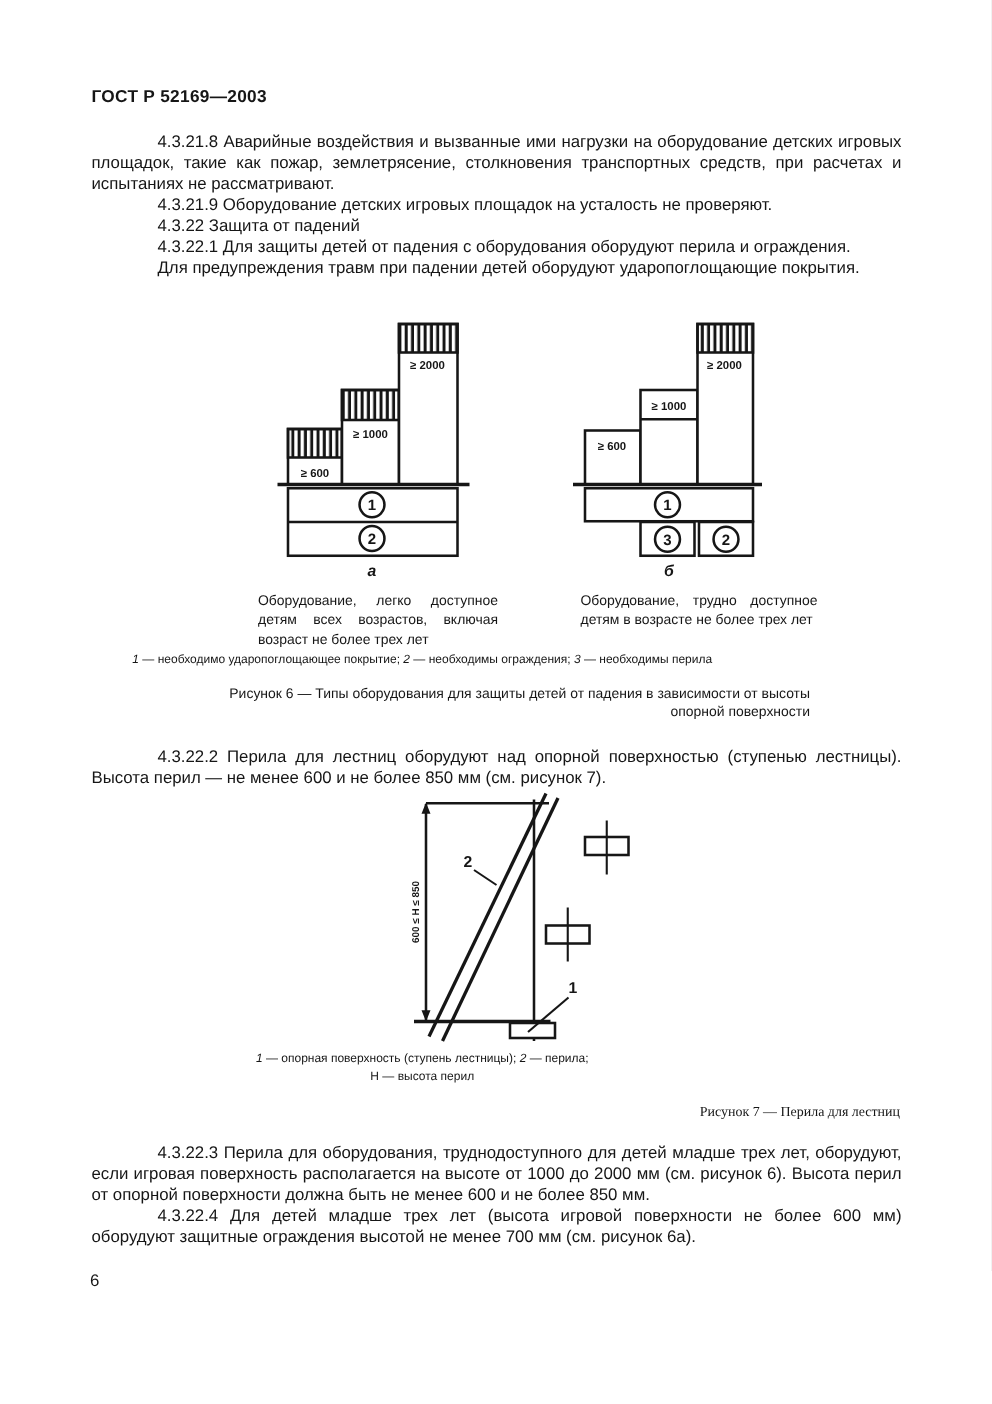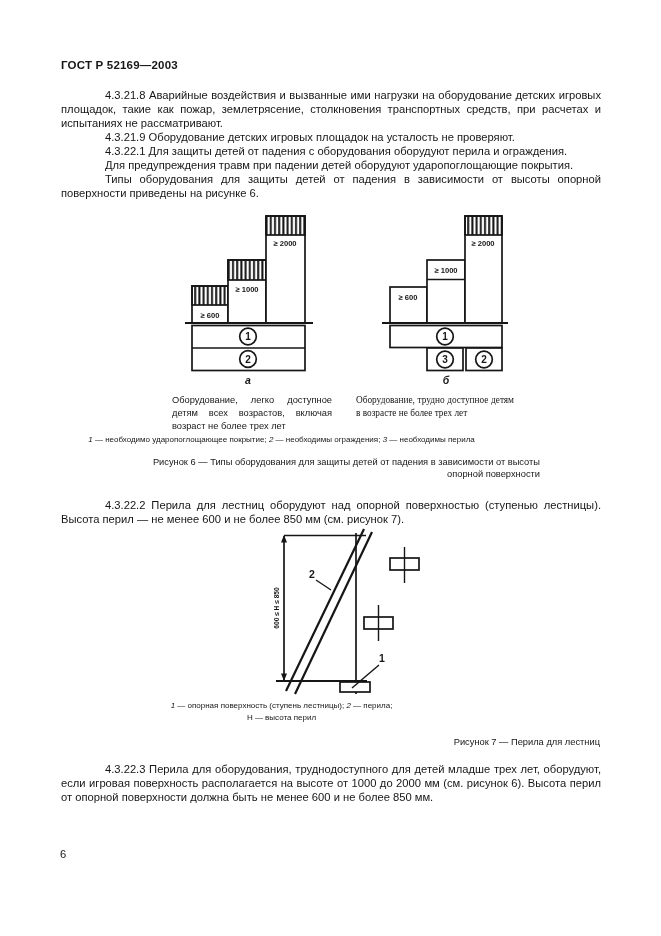--- a/index.html
+++ b/index.html
@@ -12,28 +12,28 @@
     position:absolute; left:61px; top:59px;
     font-size:11.5px; font-weight:bold; letter-spacing:0.2px;
   }
   .body-text { position:absolute; left:61px; width:540px; font-size:11.2px; line-height:14px; text-align:justify; }
   .body-text p { margin:0; text-indent:44px; }
   #block1 { top:88px; }
   #block2 { top:498px; }
   #block3 { top:762px; }
   .subcaption { position:absolute; font-size:9.3px; line-height:13px; text-align:justify; }
   #cap-a { left:172px; top:394px; width:160px; }
-  #cap-b { left:356px; top:394px; width:158px;font-family:Liberation Serif, serif; }
+  #cap-b { left:387px; top:394px; width:158px; }
   .legend { position:absolute; left:0; width:563px; text-align:center; font-size:8px; line-height:12px; }
   #legend6 { top:434px; }
   #legend7 { top:700px; }
   .leg-num { font-style:italic; }
   .fig-caption { position:absolute; text-align:right; font-size:9.3px; line-height:12px; }
   #figcap6 { left:120px; top:456px; width:420px; }
-  #figcap7 { left:60px; top:736px; width:540px; }
+  #figcap7 { left:60px; top:736px; width:540px;font-family:Liberation Serif, serif; }
   .page-num { position:absolute; left:60px; top:848px; font-size:11.2px; }
   svg { position:absolute; overflow:visible; }
   svg * { vector-effect:none; }
   .ln { fill:#ffffff; stroke:#161616; stroke-width:1.7; }
   .hatchfill { stroke:#161616; stroke-width:1.7; }
   .thick { stroke:#161616; stroke-width:2.2; fill:none; }
   .mid { stroke:#161616; stroke-width:1.7; fill:none; }
   .thin { stroke:#161616; stroke-width:1.4; fill:none; }
   svg text { fill:#161616; font-family:"Liberation Sans", sans-serif; }
   .barlbl { font-size:7.6px; font-weight:bold; text-anchor:middle; }
@@ -45,23 +45,23 @@
 </head>
 <body>
 
 <div class="page">
 
   <div class="hdr">ГОСТ Р 52169—2003</div>
 
   <div class="body-text" id="block1">
     <p>4.3.21.8  Аварийные воздействия и вызванные ими нагрузки на оборудование детских игровых площадок, такие как пожар, землетрясение, столкновения транспортных средств, при расчетах и испытаниях не рассматривают.</p>
     <p>4.3.21.9  Оборудование детских игровых площадок на усталость не проверяют.</p>
+    <p>4.3.22  Защита от падений</p>
     <p>4.3.22.1  Для защиты детей от падения с оборудования оборудуют перила и ограждения.</p>
     <p>Для предупреждения травм при падении детей оборудуют ударопоглощающие покрытия.</p>
-    <p>Типы оборудования для защиты детей от падения в зависимости от высоты опорной поверхности приведены на рисунке 6.</p>
   </div>
 
   <svg id="fig6a" style="left:150px; top:210px;" width="200" height="180" viewBox="150 210 200 180">
     <defs>
       <pattern id="hatchA" patternUnits="userSpaceOnUse" width="4.2" height="6">
         <path d="M2,0 V6" stroke="#161616" stroke-width="2"></path>
       </pattern>
     </defs>
     <g>
       <rect class="ln" x="192" y="286" width="36" height="37"></rect>
@@ -165,17 +165,18 @@
 
   <div class="legend" id="legend7">
     <div><span class="leg-num">1</span><span> — опорная поверхность (ступень лестницы); </span><span class="leg-num">2</span><span> — перила;</span></div>
     <div>Н — высота перил</div>
   </div>
 
   <div class="fig-caption" id="figcap7">Рисунок 7 — Перила для лестниц</div>
 
   <div class="body-text" id="block3">
     <p>4.3.22.3  Перила для оборудования, труднодоступного для детей младше трех лет, оборудуют, если игровая поверхность располагается на высоте от 1000 до 2000 мм (см. рисунок 6). Высота перил от опорной поверхности должна быть не менее 600 и не более 850 мм.</p>
+    <p>4.3.22.4  Для детей младше трех лет (высота игровой поверхности не более 600 мм) оборудуют защитные ограждения высотой не менее 700 мм (см. рисунок 6а).</p>
   </div>
 
   <div class="page-num">6</div>
 
 </div>
 
 </body></html>

